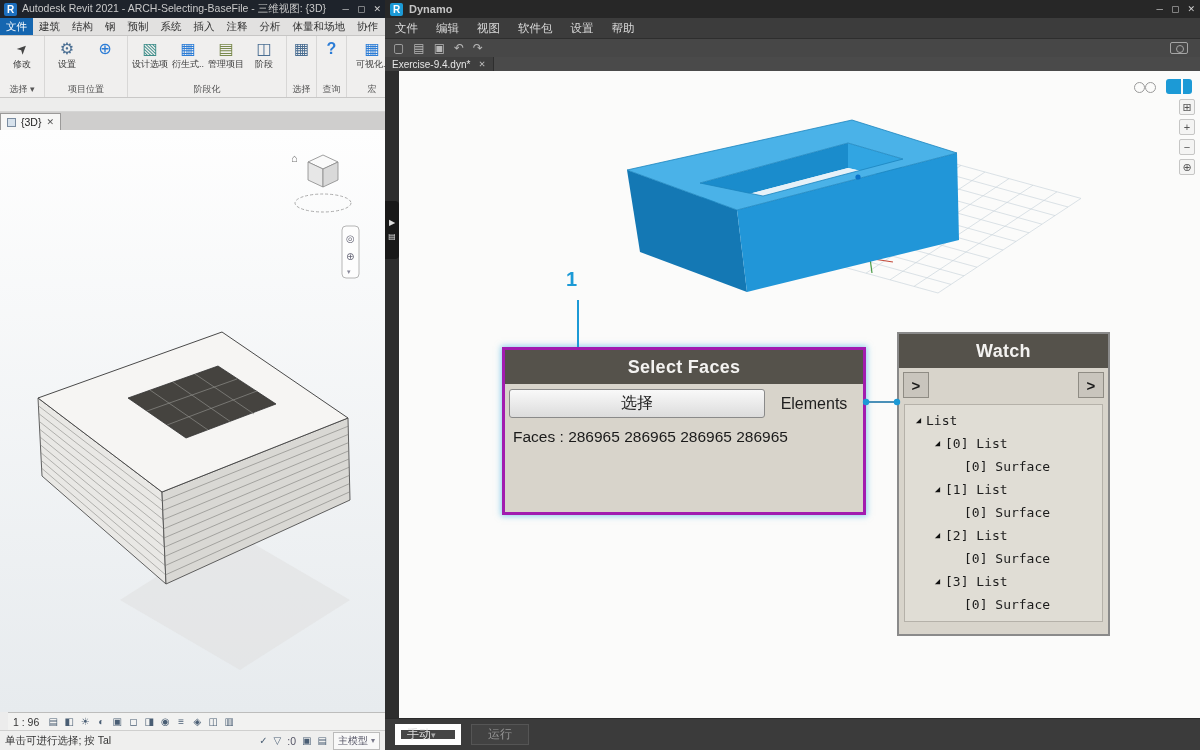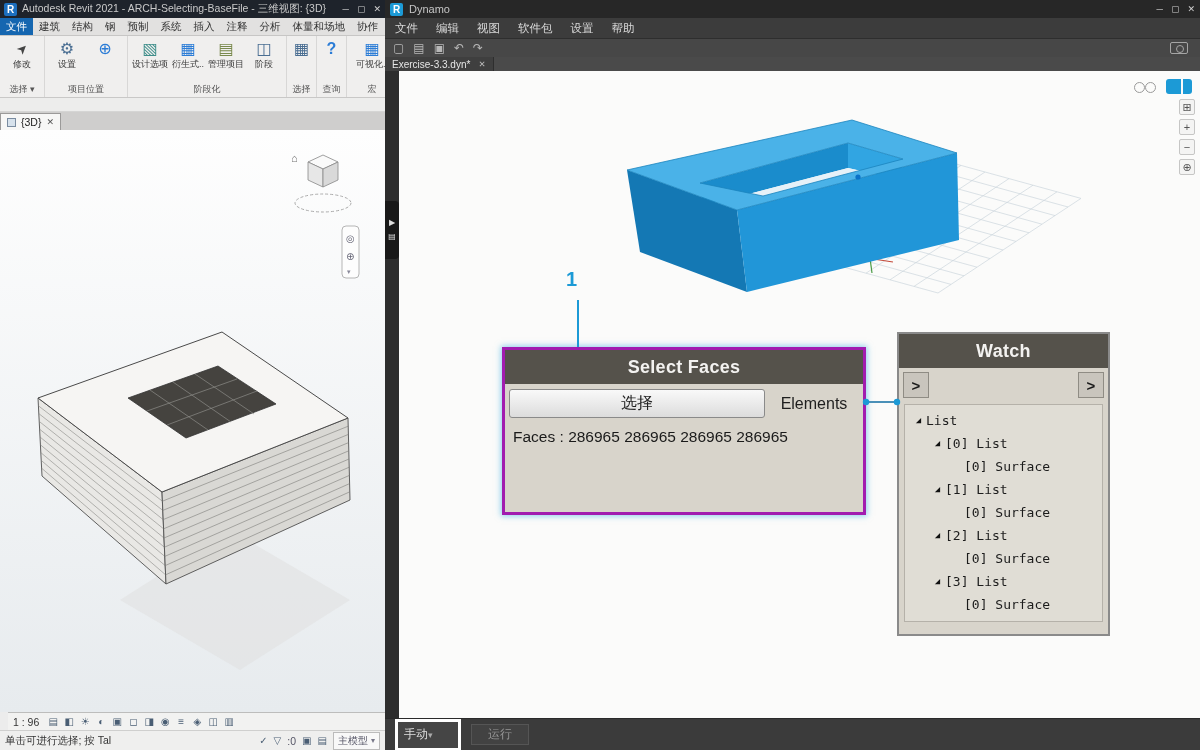--- a/index.html
+++ b/index.html
@@ -57,21 +57,21 @@
   .r-status-right { display:flex; align-items:center; gap:6px; flex:0 0 auto; color:#556;}
   .r-status-right .sic { font-size:10px; color:#4A5E74;}
   .mm-dd { display:flex; align-items:center; gap:3px; border:1px solid #BBB; background:#F8F8F8; padding:0 4px; height:18px; font-size:10px;}
 
   
   .dynamo { position:absolute; left:385px; top:0; width:815px; height:750px; background:#3C3C3C; }
   .d-titlebar { position:absolute; left:0; top:0; width:100%; height:18px; background:#272727;
     display:flex; align-items:center; color:#C5C5C5; font-size:11px; padding:0 5px;}
   .d-logo { width:13px; height:13px; background:#1C9AD6; color:#fff; font-weight:bold; font-size:10px;
     display:inline-flex; align-items:center; justify-content:center; border-radius:2px; margin-right:6px;}
-  .d-title { flex:1; }
+  .d-title { flex:1;font-weight:bold; }
   .d-menu { position:absolute; left:0; top:18px; width:100%; height:20px; background:#3C3C3C;
     display:flex; align-items:center; gap:18px; padding:0 10px; }
   .d-menu-item { color:#D8D8D8; font-size:11.5px; white-space:nowrap; }
   .d-toolbar { position:absolute; left:0; top:38px; width:100%; height:19px; background:#474747;
     display:flex; align-items:center; gap:10px; padding:0 8px; border-top:1px solid #2E2E2E;}
   .tbi { color:#B8B8B8; font-size:12px; line-height:14px; }
   .cam { position:absolute; right:12px; top:3px; width:18px; height:12px; border:1px solid #A5A5A5; border-radius:2px;}
   .cam::after { content:""; position:absolute; left:5px; top:2px; width:6px; height:6px; border:1px solid #A5A5A5; border-radius:50%;}
   .d-tabstrip { position:absolute; left:0; top:57px; width:100%; height:14px; background:#4A4A4A; display:flex; align-items:stretch;}
   .d-tab { display:flex; align-items:center; gap:8px; background:#3F3F3F; color:#E6E6E6; font-size:10px;
@@ -117,21 +117,21 @@
   .ctr-btn.glasses::before { left:2px; } .ctr-btn.glasses::after { right:2px; }
   .ctr-btn.blue { background:#1C9AD6; }
   .ctr-btn.blue::after { content:""; position:absolute; left:15px; top:0; width:2px; height:15px; background:#FBFBFA;}
 
   .zoomcol { position:absolute; right:5px; top:28px; z-index:6; display:flex; flex-direction:column; gap:4px;}
   .zbtn { width:16px; height:16px; background:#F4F4F3; border:1px solid #C6C6C5; border-radius:2px;
     display:flex; align-items:center; justify-content:center; font-size:11px; color:#555;}
 
   .d-bottombar { position:absolute; left:0; top:718px; width:100%; height:32px; background:#3B3B3B;
     border-top:1px solid #2A2A2A; display:flex; align-items:center; gap:10px; padding:0 10px; z-index:7;}
-  .runmode { width:66px; height:32px; background:#454545; border:3px solid #ffffff; color:#DDD;
+  .runmode { width:66px; height:21px; background:#454545; border:6px solid #ffffff; color:#DDD;
     font-size:12px; display:flex; align-items:center; padding:0 6px;}
   .runmode .caret { font-size:9px; color:#AAA;}
   .runbtn { width:58px; height:21px; background:#424242; border:1px solid #555; color:#969696;
     font-size:12px; display:flex; align-items:center; justify-content:center;}
 </style>
 </head>
 <body>
 
 <div class="revit">
 
@@ -377,21 +377,21 @@
         <span class="tbi" data-index="1"><span>▤</span></span>
         <span class="tbi" data-index="2"><span>▣</span></span>
         <span class="tbi" data-index="3"><span>↶</span></span>
         <span class="tbi" data-index="4"><span>↷</span></span>
       </span>
     <span class="cam"></span>
   </div>
 
   <div class="d-tabstrip">
     <div class="d-tab">
-      <span>Exercise-3.3.dyn*</span>
+      <span>Exercise-9.4.dyn*</span>
       <span class="tx">✕</span>
     </div>
   </div>
 
   <div class="d-canvas">
 
     <div class="lib-strip">
       <div class="lib-tab">
         <span>▶</span>
         <span>▤</span>

